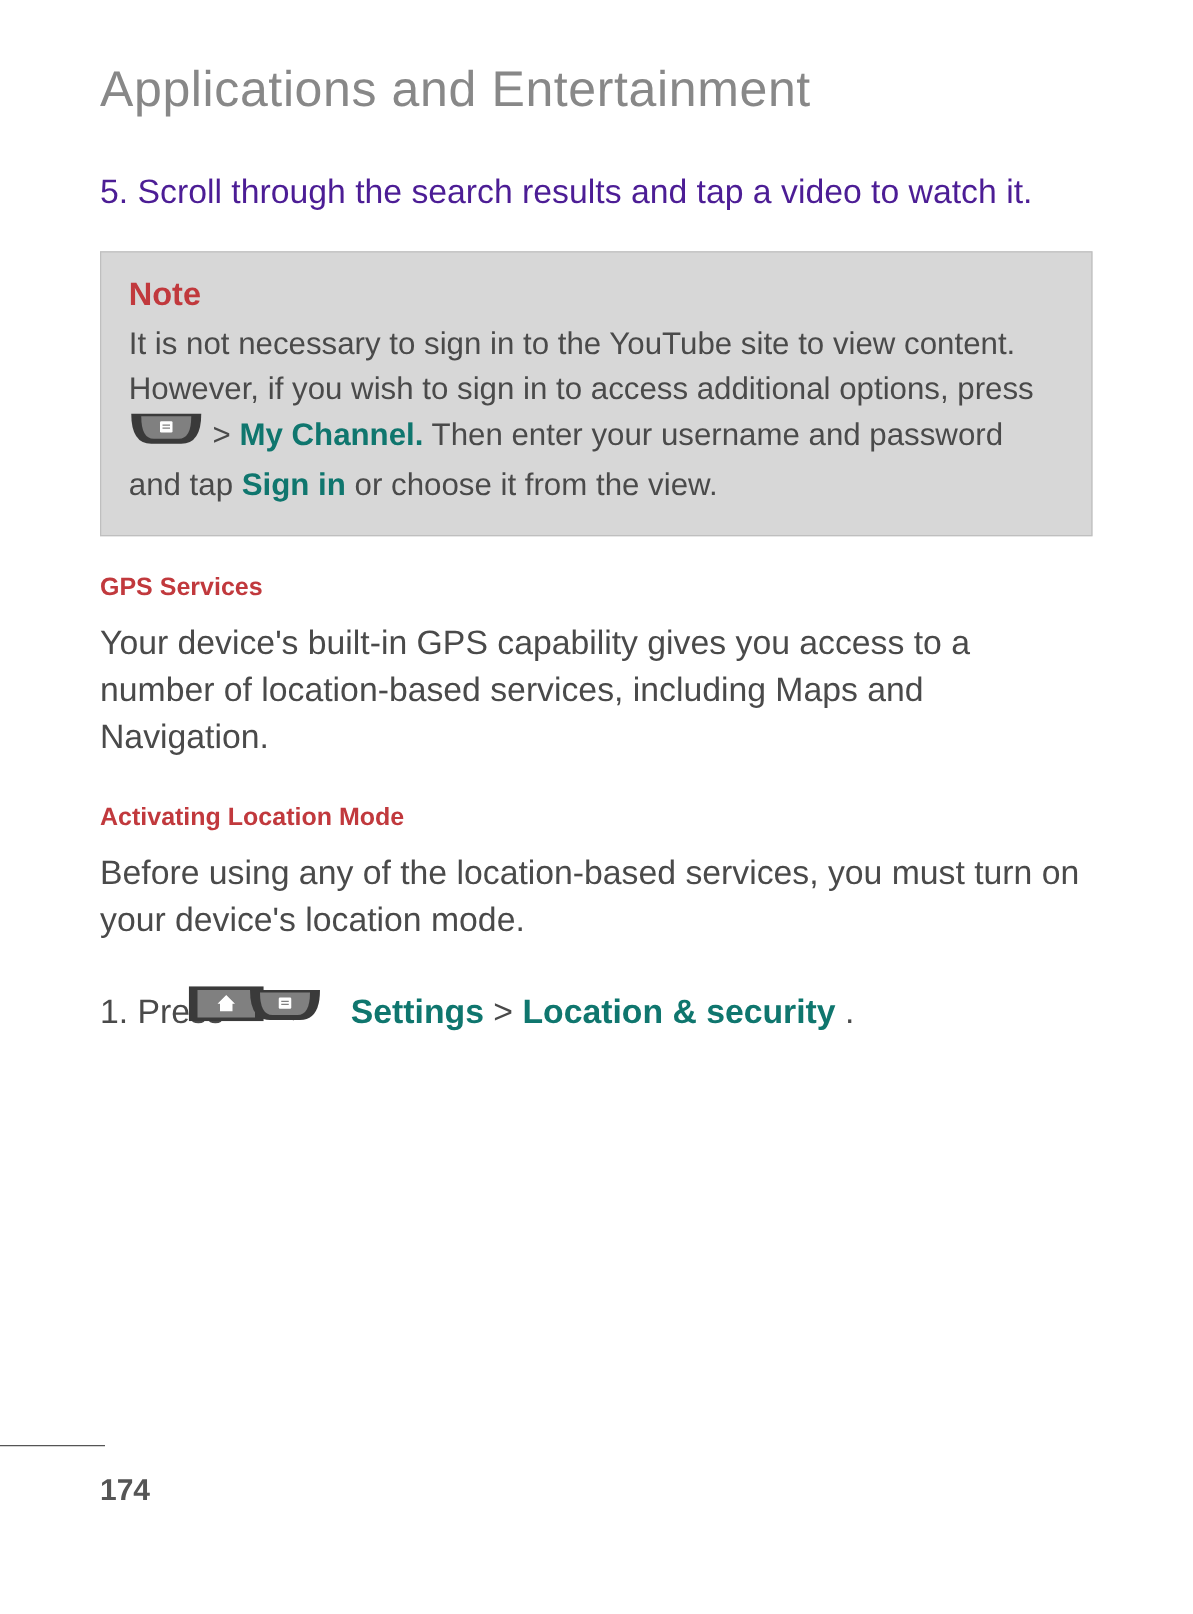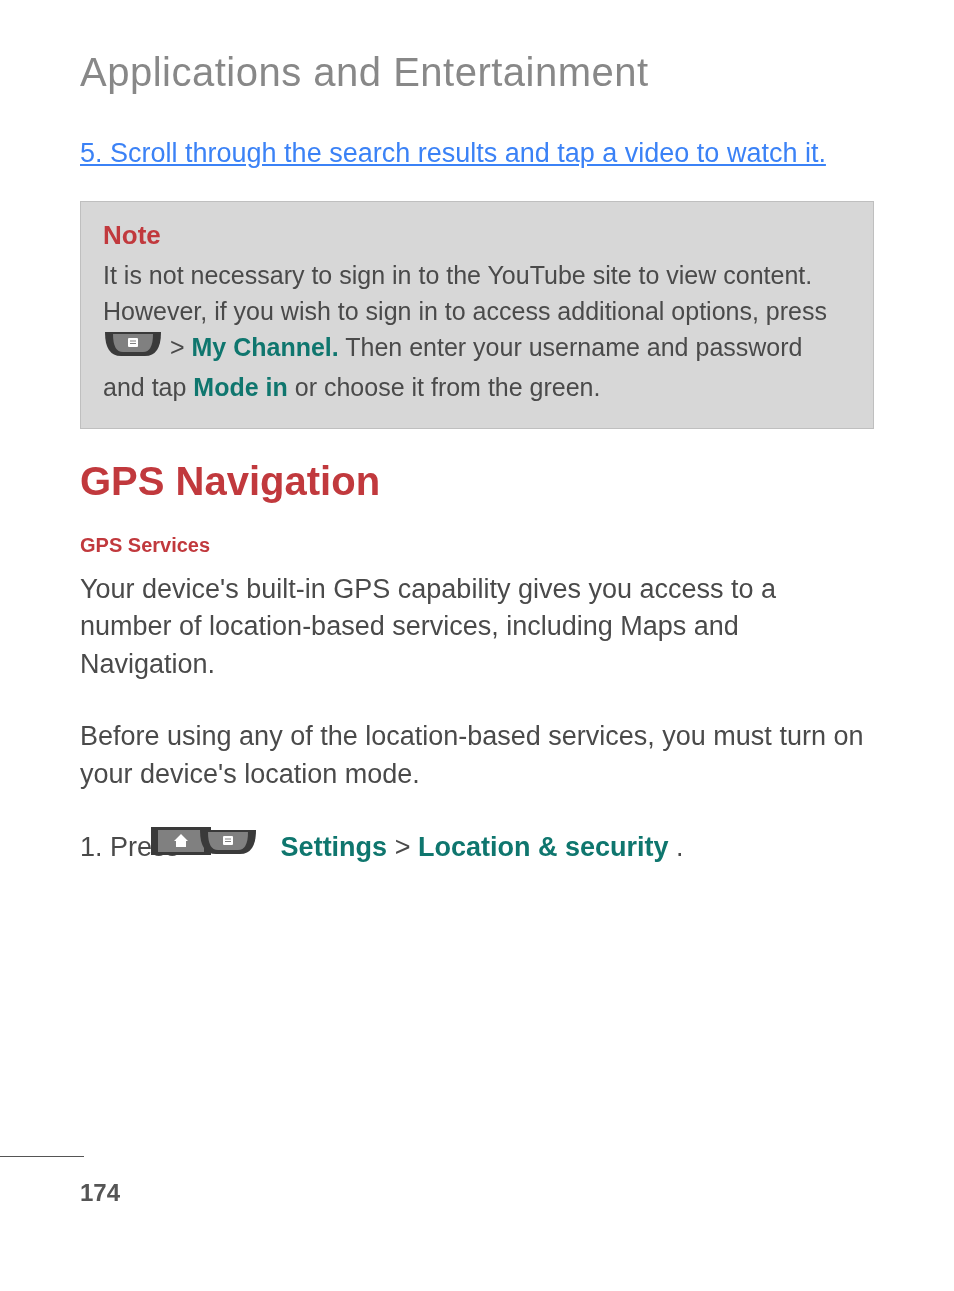--- a/index.html
+++ b/index.html
@@ -20,22 +20,21 @@
   h1.page-title {
     font-size: 40px;
     font-weight: 400;
     color: #888;
     margin: 0 0 40px 0;
     letter-spacing: 0.5px;
   }
   .body-text {
     font-size: 27px;
     line-height: 1.4;
-    color: #3b82f6;
-    text-decoration: underline;
+    color: #4c1d95;
   }
   .step {
     margin-bottom: 28px;
   }
   .icon-btn {
     display: inline-block;
     vertical-align: middle;
     position: relative;
     top: -2px;
   }
@@ -126,30 +125,30 @@
           <path d="M2 4 Q2 28 18 28 L42 28 Q58 28 58 4 Z" fill="#3a3a3a"></path>
           <path d="M10 6 Q10 24 20 24 L40 24 Q50 24 50 6 Z" fill="#808080"></path>
           <rect x="25" y="10" width="10" height="9" rx="1" fill="#fff"></rect>
           <line x1="27" y1="13" x2="33" y2="13" stroke="#808080" stroke-width="1"></line>
           <line x1="27" y1="15.5" x2="33" y2="15.5" stroke="#808080" stroke-width="1"></line>
         </svg>
       </span>
       <span> &gt;</span>
       <span class="bold">My Channel.</span>
       <span> Then enter your username and password and tap </span>
-      <span class="bold">Mode in</span>
-      <span> or choose it from the green.</span>
+      <span class="bold">Sign in</span>
+      <span> or choose it from the view.</span>
     </div>
   </div>
 
-  <h2 class="section-red">GPS Navigation</h2>
 
   <h3 class="sub-red">GPS Services</h3>
   <div class="para">Your device's built-in GPS capability gives you access to a number of location-based services, including Maps and Navigation.</div>
 
+  <h3 class="sub-red">Activating Location Mode</h3>
   <div class="para">Before using any of the location-based services, you must turn on your device's location mode.</div>
 
   <div class="step-hanging">
     <span>1. Press </span>
     <span class="icon-btn home">
       <svg viewBox="0 0 60 28">
         <rect x="0" y="0" width="60" height="28" fill="#3a3a3a"></rect>
         <rect x="7" y="3" width="46" height="22" fill="#808080"></rect>
         <path d="M30 7 L37 14 L35 14 L35 20 L25 20 L25 14 L23 14 Z" fill="#fff"></path>
       </svg>

